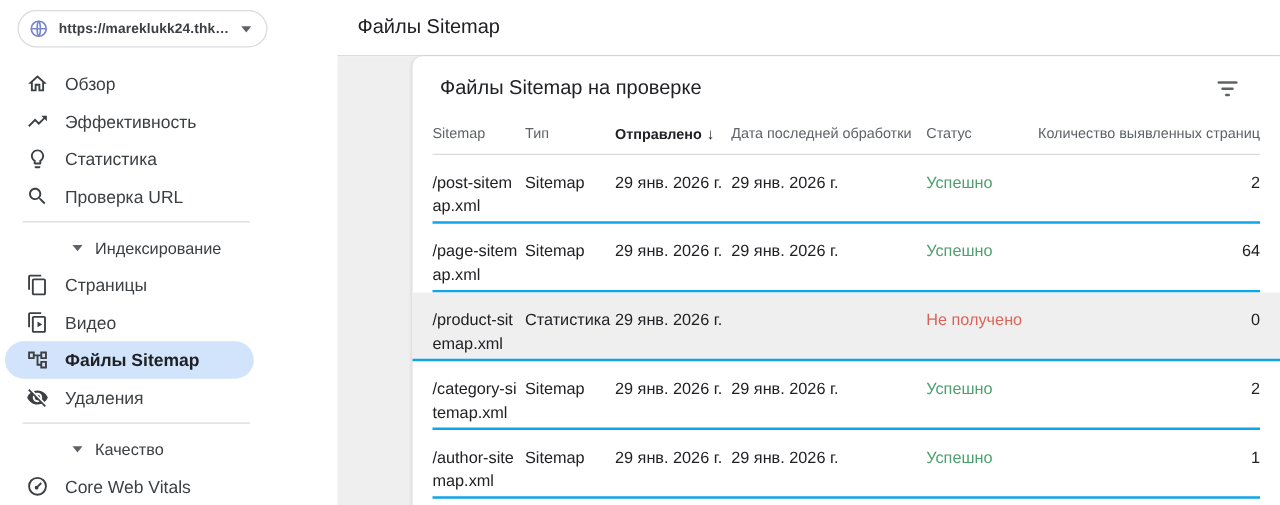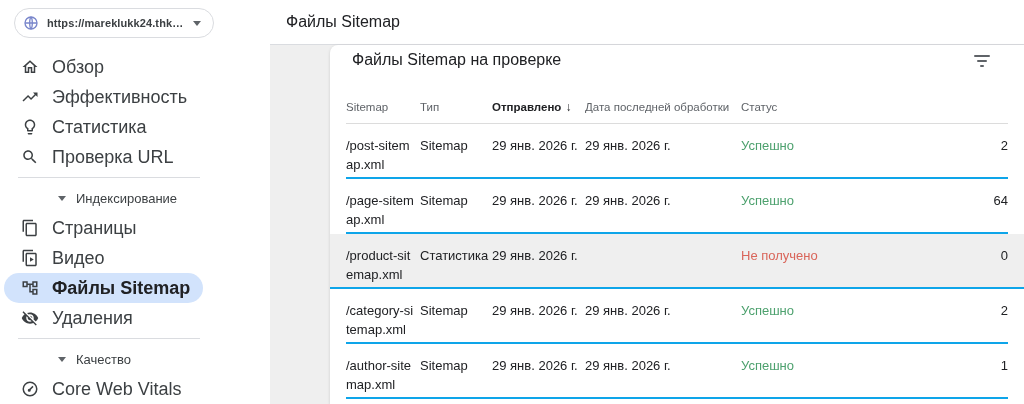--- a/index.html
+++ b/index.html
@@ -10,38 +10,38 @@
   
   .sidebar { width:270px; flex:0 0 270px; background:#fff; padding-top:8px; }
   .prop-pill { display:inline-flex; align-items:center; gap:8px; margin-left:14px;
     height:30px; padding:0 12px 0 8px; border:1px solid #dadce0; border-radius:16px;
     cursor:pointer; background:#fff; }
   .prop-pill .url { font-size:11px; font-weight:700; color:#3c4043; letter-spacing:.1px; }
   .caret-down { width:0; height:0; border-left:4px solid transparent; border-right:4px solid transparent;
     border-top:5px solid #5f6368; margin-left:2px; }
   .nav { margin-top:14px; width:210px; }
   .nav-item { display:flex; align-items:center; height:30px; padding-left:17px; gap:13px;
-    font-size:18px; color:#3c4043; cursor:pointer; border-radius:15px; margin:0 0 0 4px; width:199px;text-align:center; }
+    font-size:14px; color:#3c4043; cursor:pointer; border-radius:15px; margin:0 0 0 4px; width:199px;text-align:center; }
   .nav-item .ic { width:18px; height:18px; flex:0 0 18px; color:#3c4043; display:flex; align-items:center; }
   .nav-item.selected { background:var(--selected-bg); font-weight:700; color:#202124; }
   .nav-divider { border:none; border-top:1px solid #dadce0; margin:5px 10px 5px 18px; }
   .section-head { display:flex; align-items:center; height:30px; padding-left:22px; gap:10px;
     font-size:13px; color:#3c4043; cursor:pointer;margin-left:36px; }
   .tri-down { width:0; height:0; border-left:4px solid transparent; border-right:4px solid transparent;
     border-top:5px solid #5f6368; }
 
   
   .right { flex:1 1 auto; display:flex; flex-direction:column; min-width:0; }
   .topbar { height:45px; flex:0 0 45px; background:#fff; border-bottom:1px solid #dadce0;
     display:flex; align-items:center; padding-left:16px; }
   .page-title { font-size:16px; color:#202124; }
   .content { flex:1 1 auto; background:var(--content-bg); min-height:0; }
   .card { margin-left:60px; height:100%; background:#fff; border-radius:8px 0 0 0;
     box-shadow:0 1px 3px rgba(60,64,67,.2); position:relative; }
-  .card-header { height:45px; display:flex; padding:6px 30px 0 22px;gap:35px; }
+  .card-header { height:45px; display:flex; align-items:center; padding:6px 30px 0 22px;gap:35px; }
   .card-title { font-size:16px; color:#202124; flex:1; }
   .filter-btn { display:flex; flex-direction:column; align-items:center; gap:3px; cursor:pointer; padding:4px; }
   .filter-btn span { display:block; height:2px; background:#5f6368; border-radius:1px; }
   .fb1 { width:16px; } .fb2 { width:10px; } .fb3 { width:4px; }
 
   
   .table { padding:0 16px; }
   .thead, .tr { display:grid; grid-template-columns:74px 72px 93px 156px 99px 1fr; }
   .thead { position:relative; height:34px; align-items:center; border-bottom:1px solid #dcdcdc;
     font-size:11.5px; color:#5f6368; white-space:nowrap; }
@@ -182,20 +182,21 @@
           </div>
         </div>
 
         <div class="table">
           <div class="thead">
             <span class="th">Sitemap</span>
             <span class="th">Тип</span>
             <span class="th sorted"><span>Отправлено</span><span class="sort-arrow">↓</span></span>
             <span class="th">Дата последней обработки</span>
             <span class="th">Статус</span>
+            <span class="th th-pages">Количество выявленных страниц</span>
           </div>
 
           <div class="tr">
             <div class="td td-sitemap">/post-sitemap.xml</div>
             <div class="td">Sitemap</div>
             <div class="td">29 янв. 2026 г.</div>
             <div class="td">29 янв. 2026 г.</div>
             <div class="td status success">Успешно</div>
             <div class="td td-num">2</div>
           </div>

